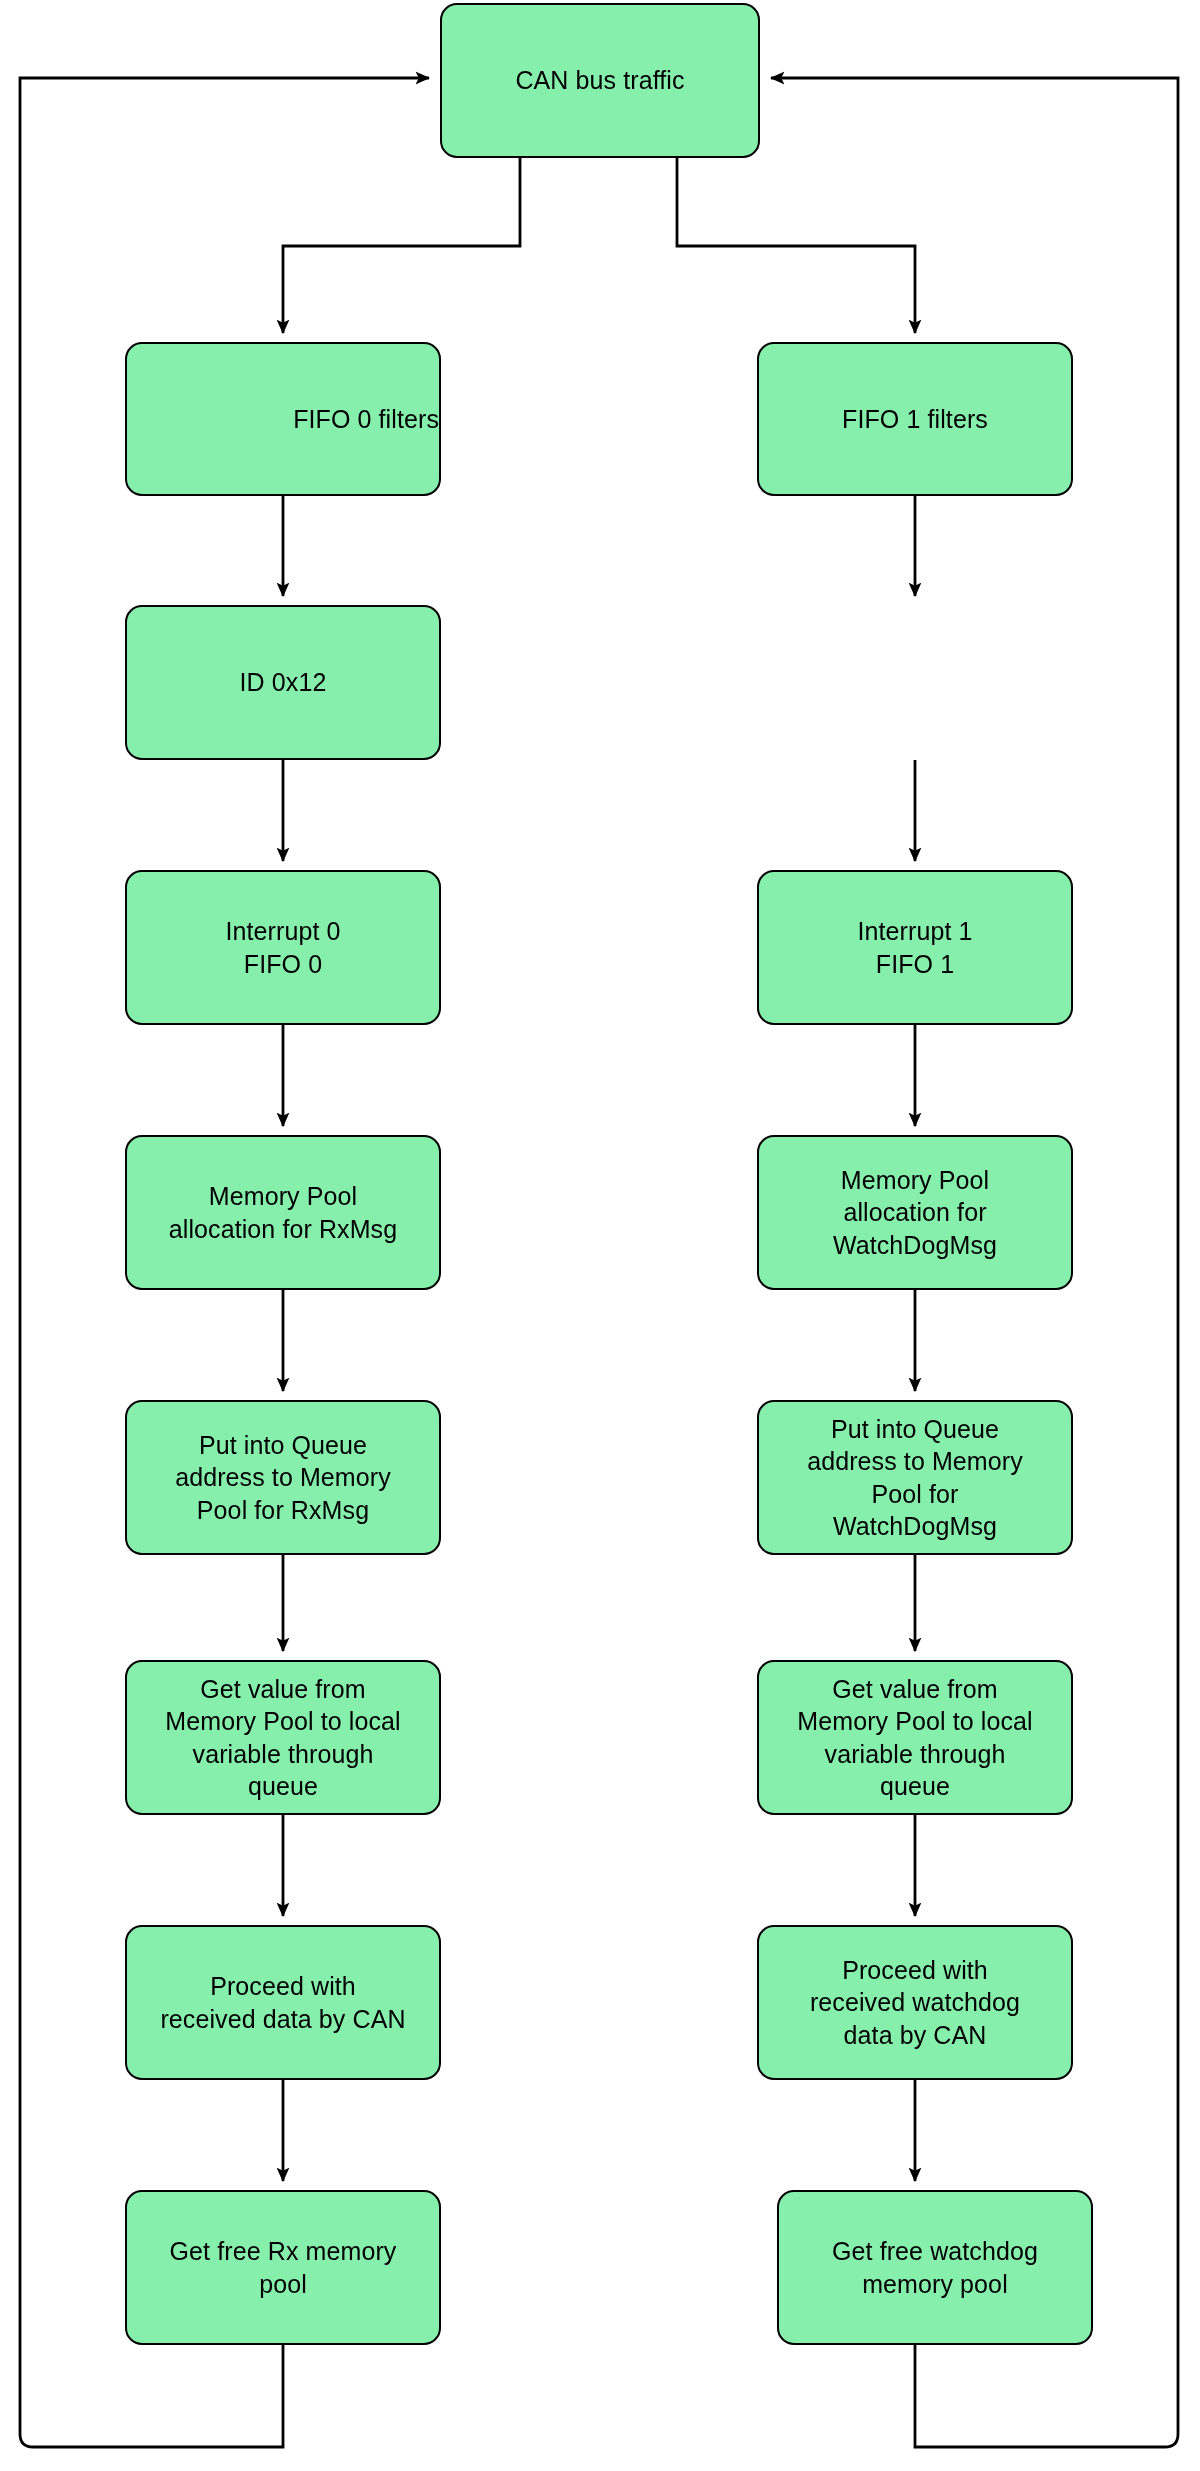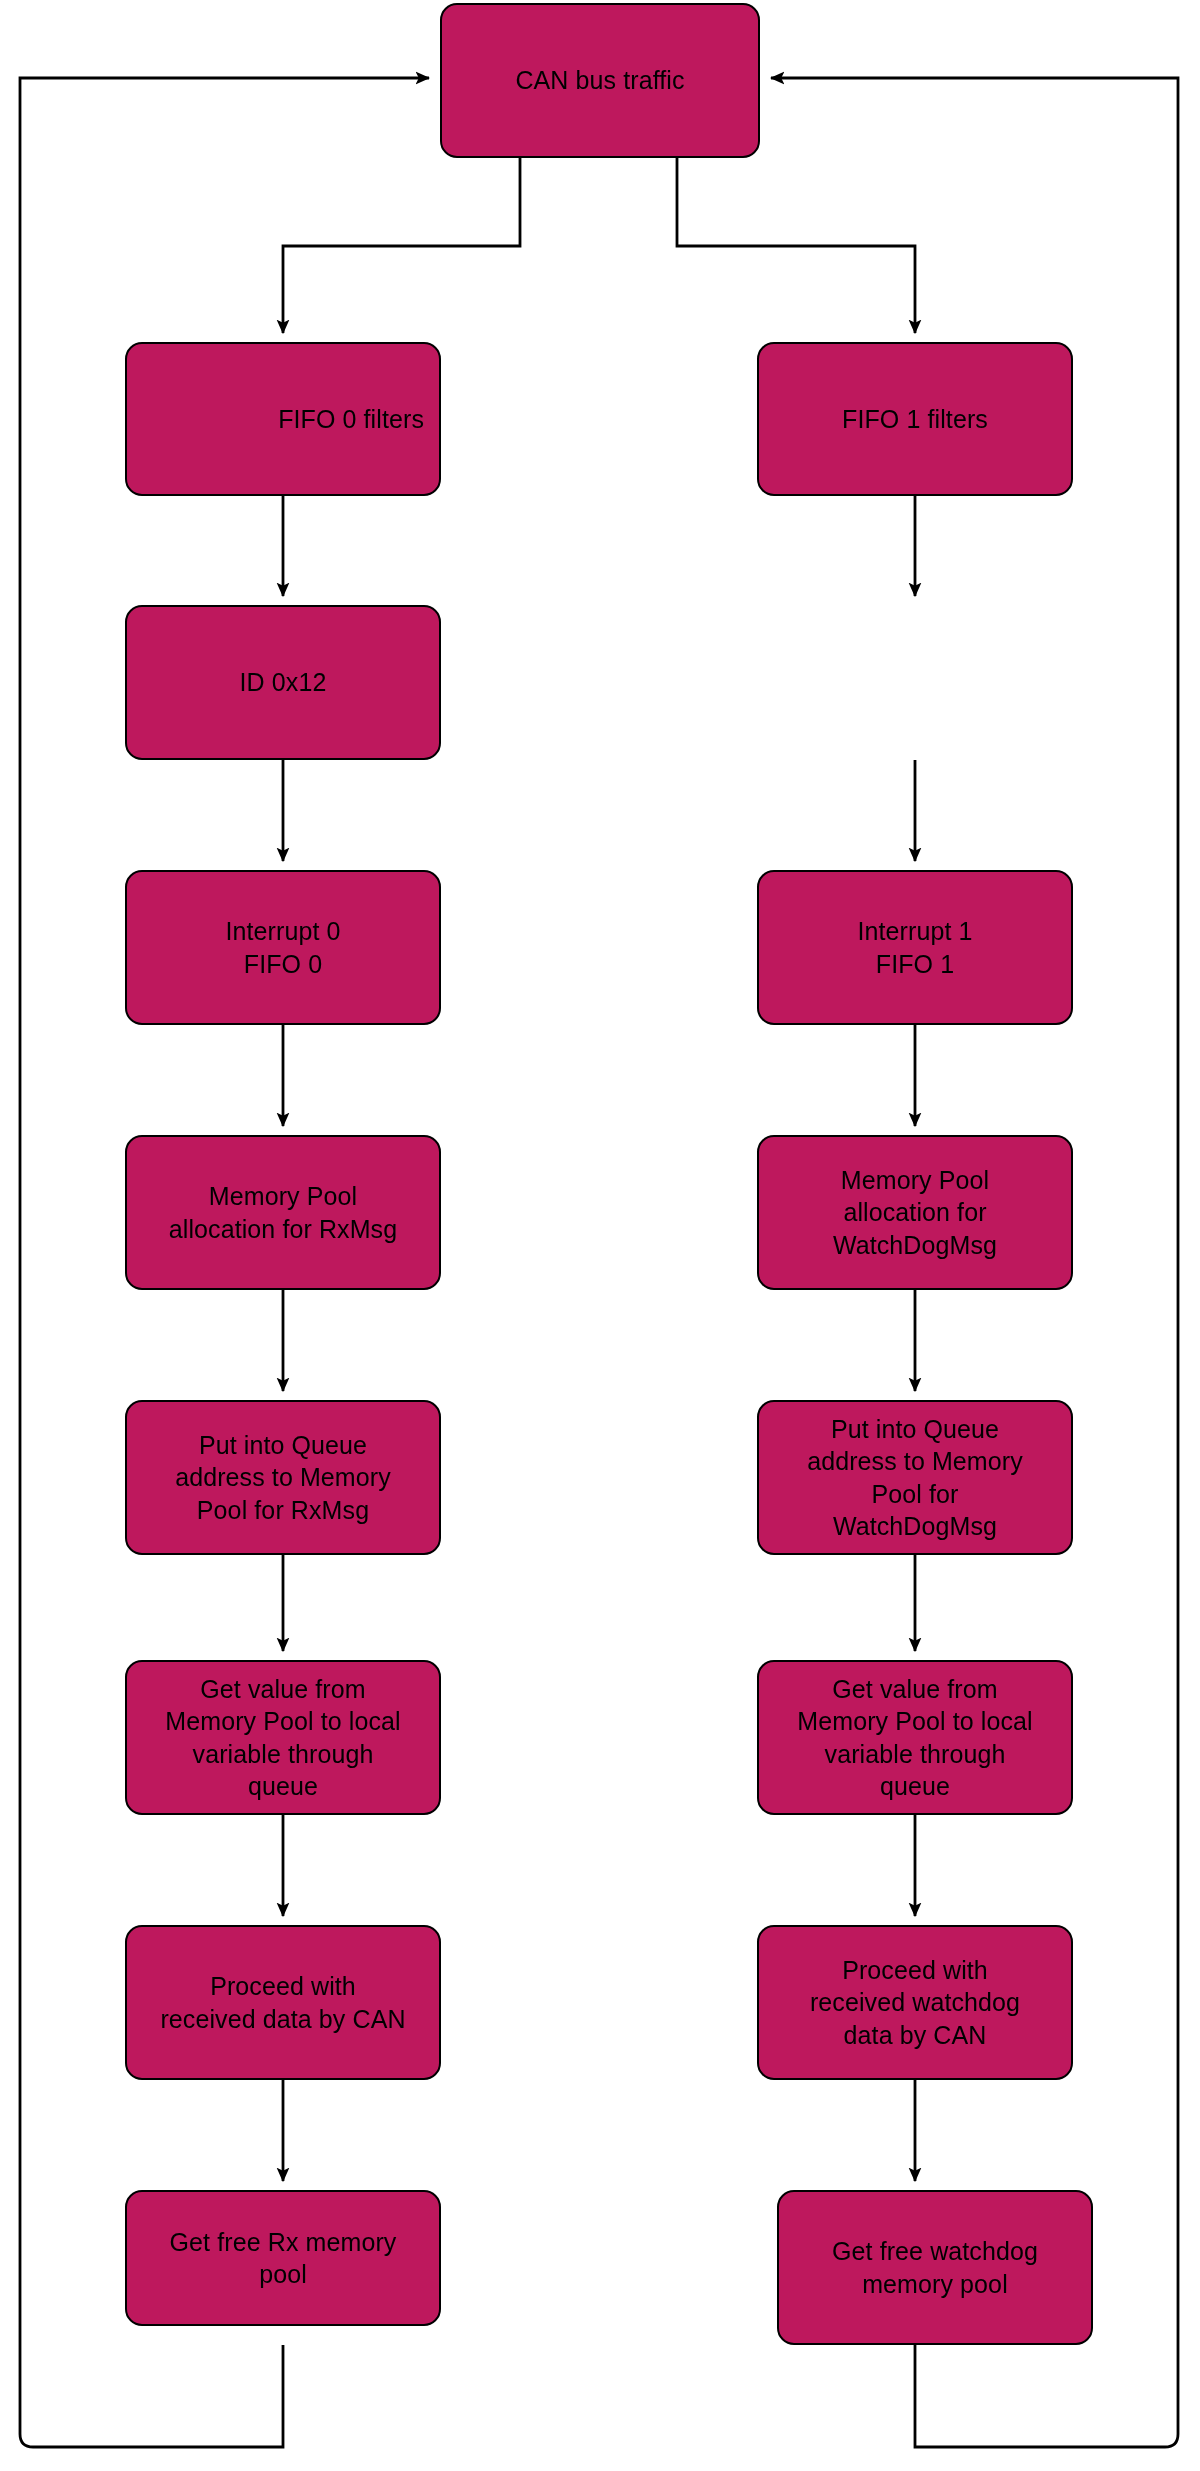--- a/index.html
+++ b/index.html
@@ -24,29 +24,29 @@
     top: 0;
     width: 1200px;
     height: 2471px;
     pointer-events: none;
   }
   .node {
     position: absolute;
     box-sizing: border-box;
     border: 2.6px solid #000000;
     border-radius: 17px;
-    background: #be185d;
+    background: #86efac;
     display: flex;
     align-items: center;
     justify-content: center;
     text-align: center;
     color: #000000;
     font-size: 25px;
     line-height: 1.30;
-    padding: 4px 15px;
+    padding: 4px 0;
     white-space: pre-line;
     letter-spacing: 0.1px;
   }
   .node-label {
     display: block;
     width: 100%;
     white-space: pre-line;
   }
 </style>
 </head>
@@ -121,21 +121,21 @@
 Memory Pool to local
 variable through
 queue</span>
   </div>
 
   <div class="node" style="left:125px; top:1925px; width:316px; height:155px;">
     <span class="node-label">Proceed with
 received data by CAN</span>
   </div>
 
-  <div class="node" style="left:125px; top:2190px; width:316px; height:136px;">
+  <div class="node" style="left:125px; top:2190px; width:316px; height:155px;">
     <span class="node-label">Get free Rx memory
 pool</span>
   </div>
 
   <div class="node" style="left:757px; top:342px; width:316px; height:154px;">
     <span class="node-label">FIFO 1 filters</span>
   </div>
 
 
   <div class="node" style="left:757px; top:870px; width:316px; height:155px;">

